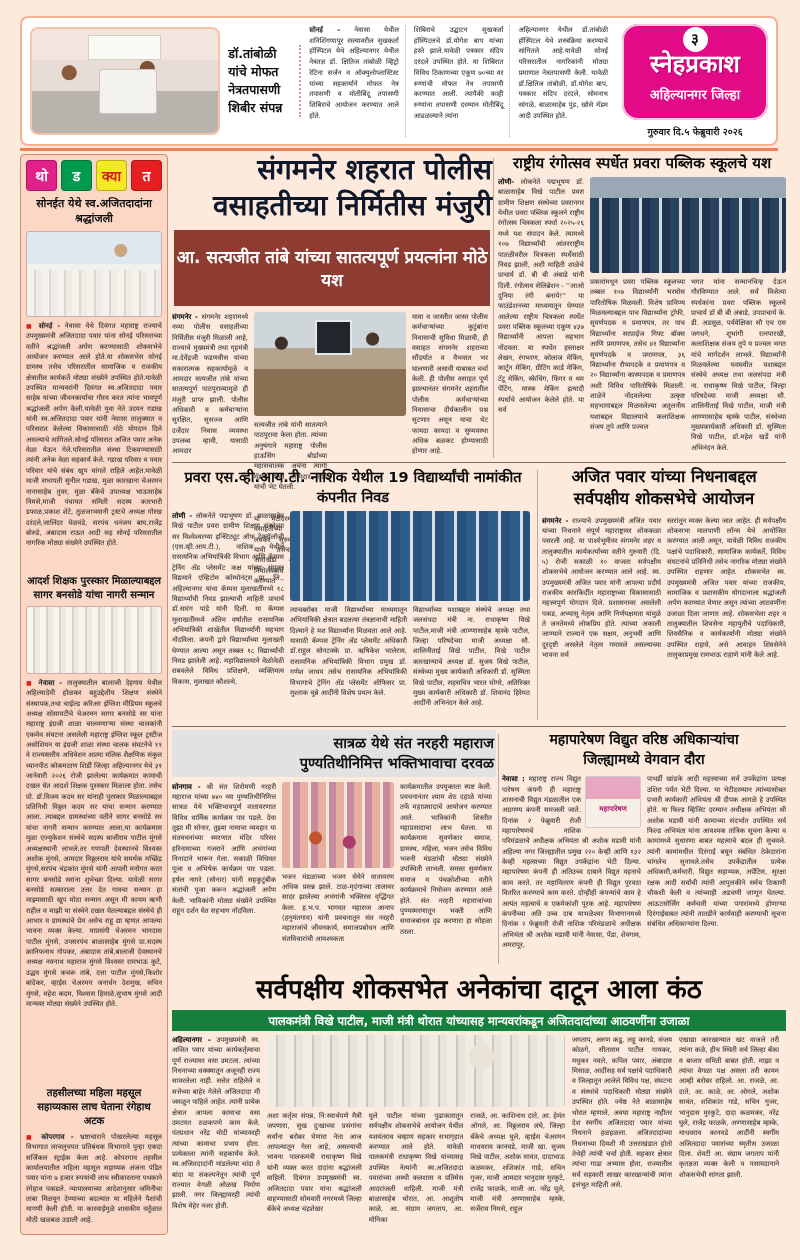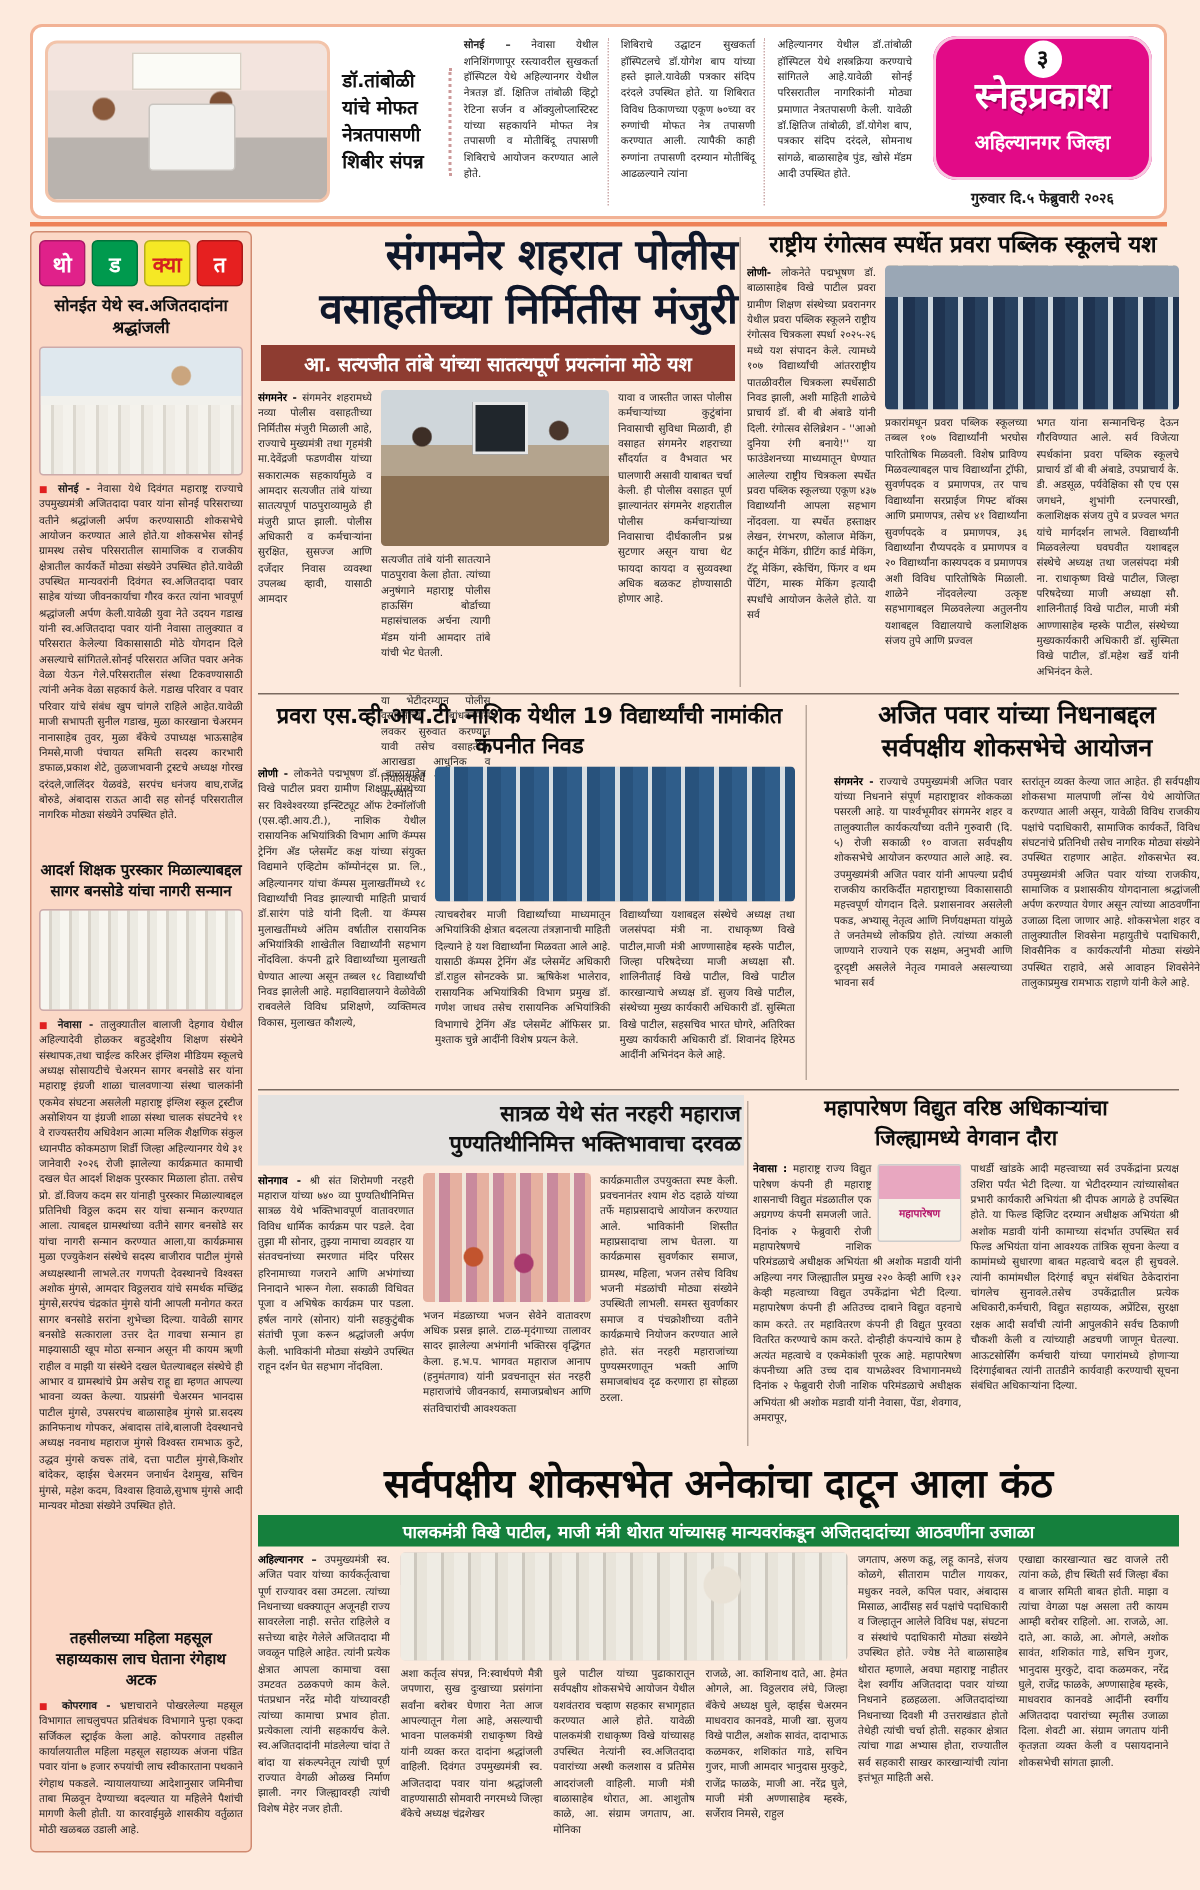--- a/index.html
+++ b/index.html
@@ -48,21 +48,21 @@
       linear-gradient(180deg,#e8e4dc,#cfc9bf);}
   .crowd2{height:66px;border:1px solid #caa;
     background:
       repeating-linear-gradient(90deg,#f7f5ef 0 6px,#d8d3c9 6px 8px,#eceae2 8px 13px),
       linear-gradient(180deg,#cdd8cf 0 30%,#e7e3d8 30% 100%);}
   .sb-body{font-size:6.9px;line-height:1.5;text-align:justify;color:#1d1d1d;overflow:hidden;margin-top:4px;}
 
   
   .artA{left:172px;top:152px;width:320px;height:310px;}
   .hA{font-size:28px;font-weight:bold;color:#0f172a;text-align:right;line-height:1.3;margin:0;}
-  .subA{margin:5px 2px 0;background:#8e3c31;color:#fff;font-size:13px;font-weight:bold;text-align:center;padding:3px 2px;}
+  .subA{margin:5px 2px 0;background:#8e3c31;color:#fff;font-size:17px;font-weight:bold;text-align:center;padding:15px 2px;}
   .bodyA{display:flex;gap:6px;margin-top:6px;height:198px;}
   .meeting-photo{width:100%;height:104px;
     background:
       radial-gradient(circle at 18% 30%,#3d2e26 0 6px,transparent 7px),
       radial-gradient(circle at 78% 26%,#4a362b 0 6px,transparent 7px),
       linear-gradient(180deg,#cfd6da 0 35%,#b4a48e 35% 55%,#8a6f52 55% 100%);}
   .meeting-photo .monitor{position:absolute;left:40%;top:8%;width:22%;height:30%;background:#20262c;border:2px solid #e7e7e7;}
 
   
   .artB{left:498px;top:152px;width:288px;height:310px;}
@@ -75,21 +75,21 @@
 
   
   .artC{left:172px;top:466px;width:362px;height:258px;}
   .hC{font-size:14.5px;font-weight:bold;color:#0c0c0c;text-align:center;margin:0 0 5px;}
   .students-photo{width:100%;height:90px;
     background:
       repeating-linear-gradient(90deg,#2f5d8a 0 10px,#d8dee2 10px 13px,#28527c 13px 22px),
       linear-gradient(180deg,#d9cfc0 0 30%,#b9a88e 30% 100%);}
 
   
-  .artD{left:556px;top:466px;width:244px;height:258px;}
+  .artD{left:542px;top:466px;width:244px;height:258px;}
   .hD{font-size:16.5px;font-weight:bold;color:#0c0c0c;text-align:center;line-height:1.35;margin:0 0 5px;}
 
   
   .artE{left:172px;top:730px;width:324px;height:238px;}
   .hE{background:#e4e2e0;font-size:14.5px;font-weight:bold;color:#121212;text-align:right;line-height:1.4;margin:0 0 5px;padding:3px 2px;}
   .bhajan-photo{width:100%;height:86px;
     background:
       radial-gradient(circle at 30% 65%,#c2542e 0 6px,transparent 7px),
       radial-gradient(circle at 60% 70%,#a83a6e 0 6px,transparent 7px),
       repeating-linear-gradient(90deg,#e6b0a0 0 8px,#f0e6da 8px 11px,#c98a9d 11px 18px),

